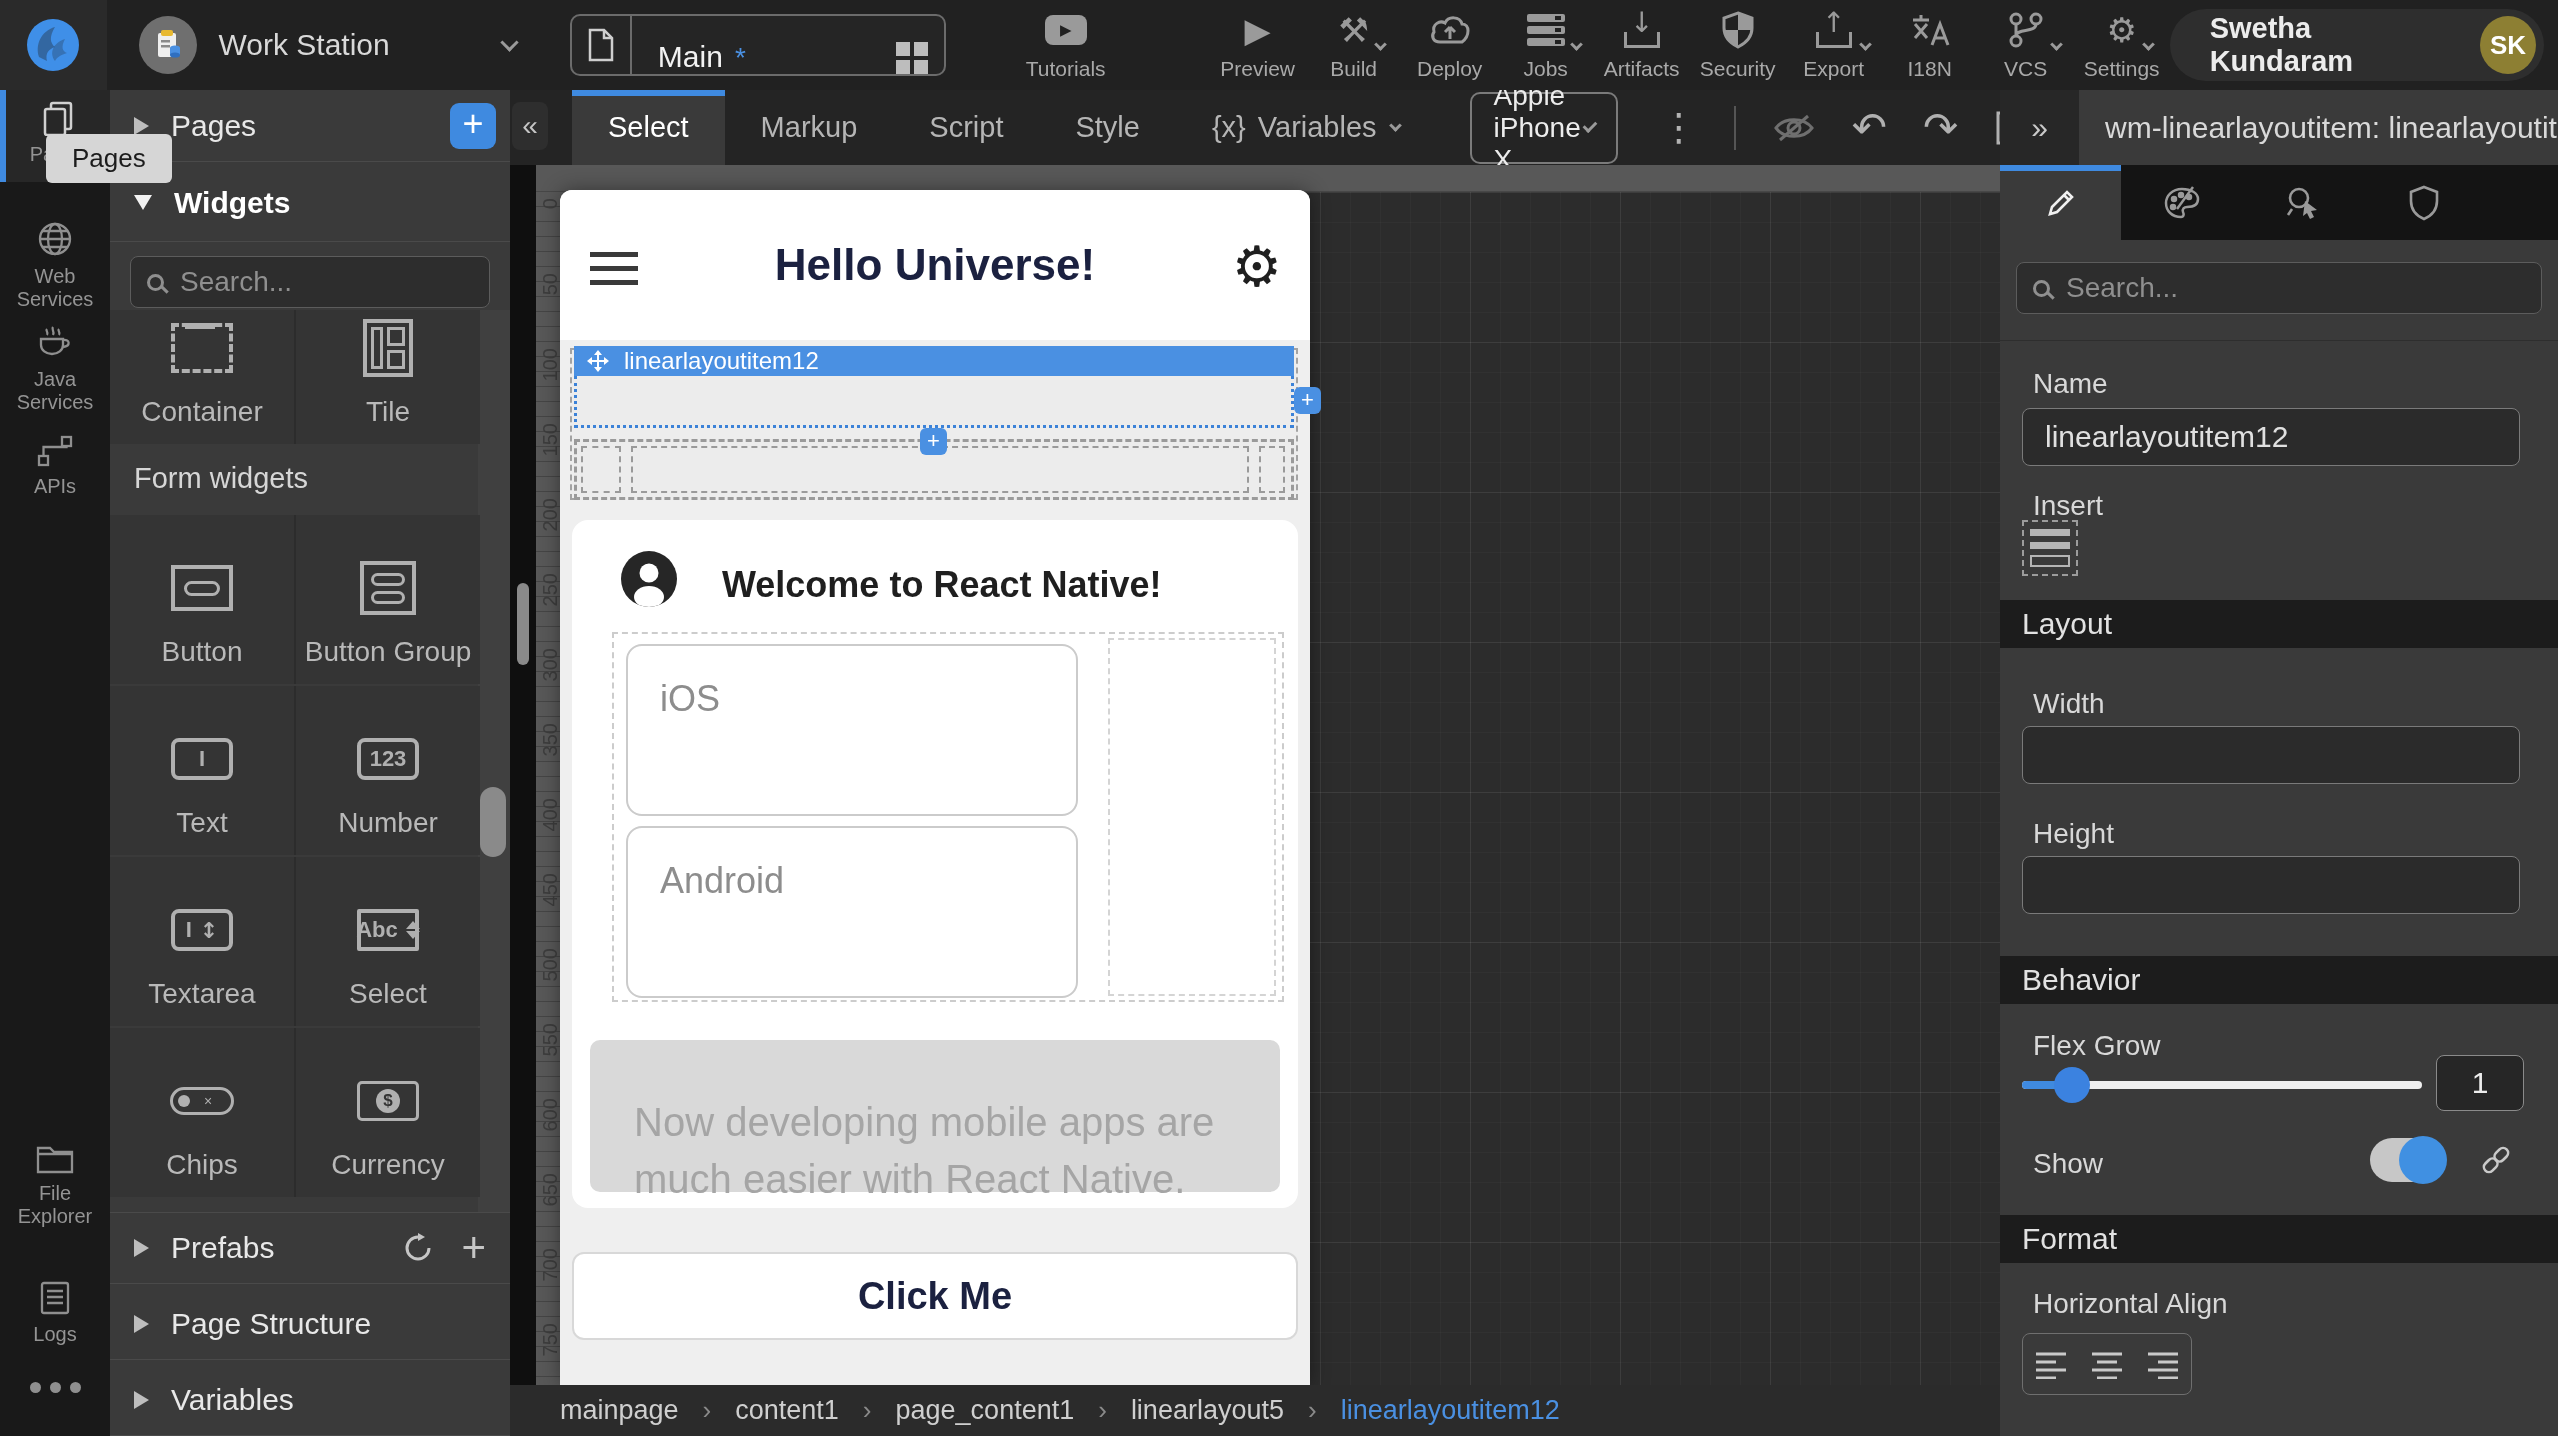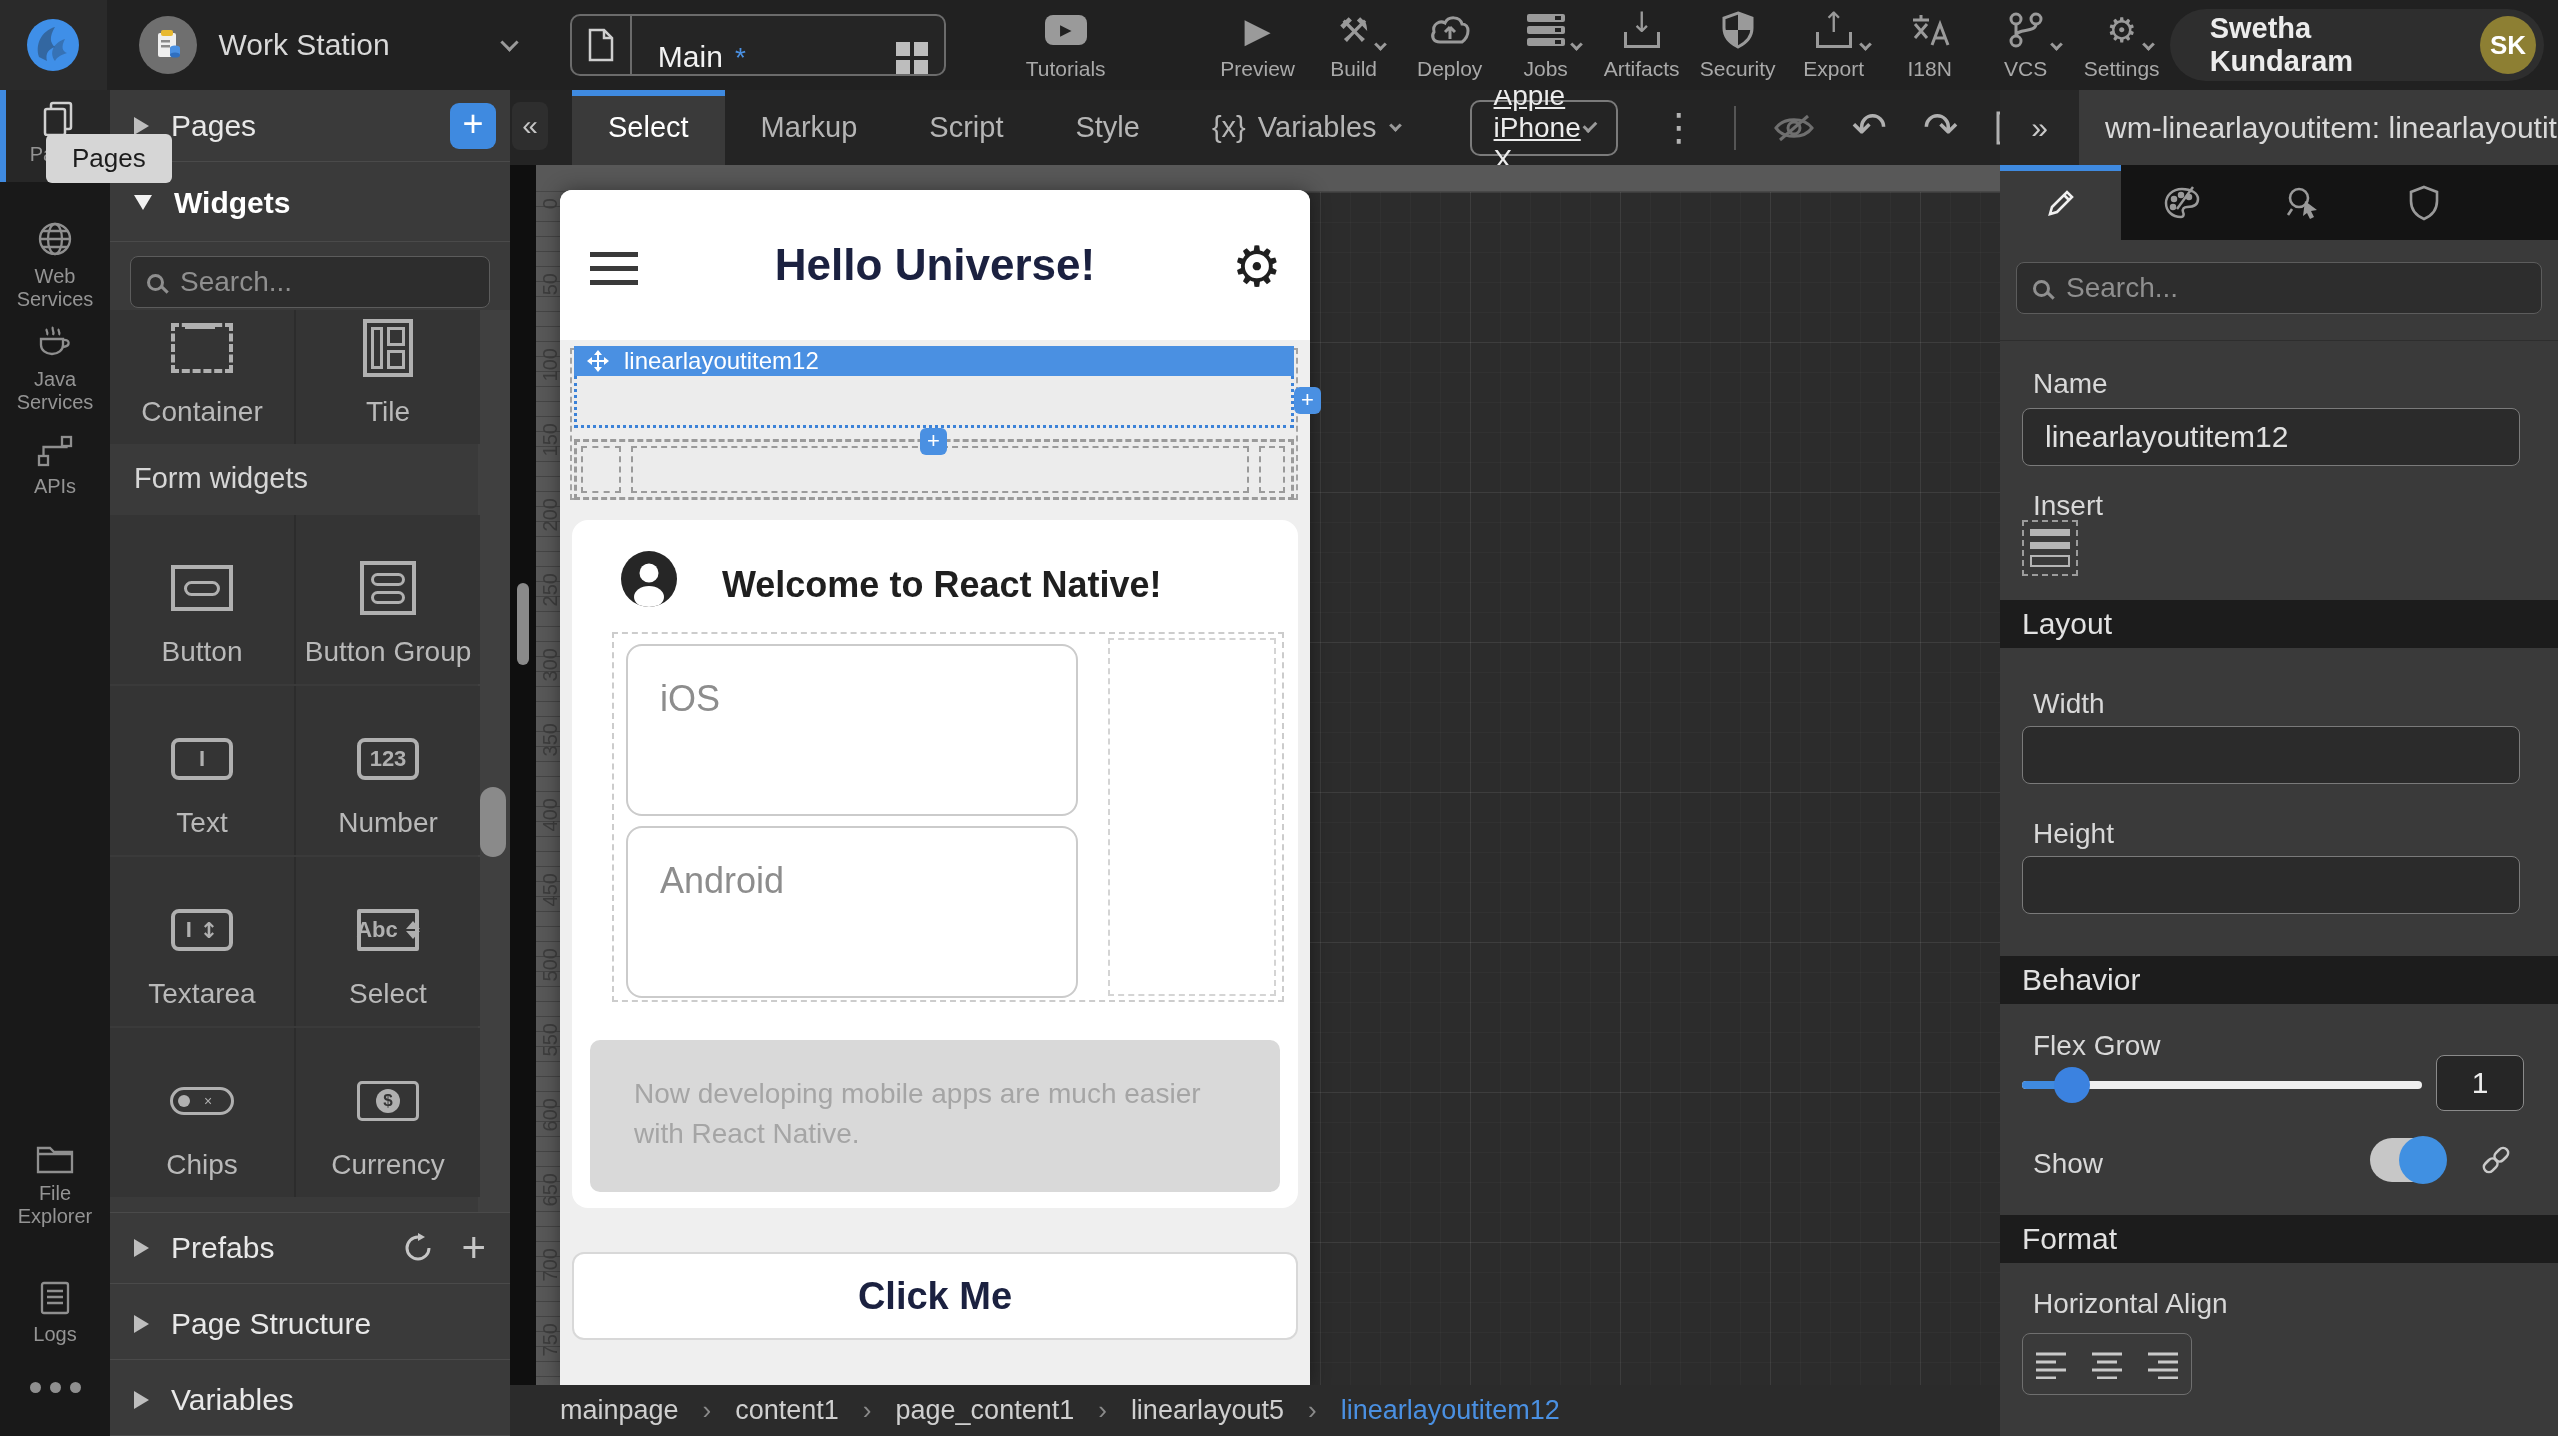--- a/index.html
+++ b/index.html
@@ -92,21 +92,21 @@
 
   
   .canvas { position:absolute; left:510px; top:90px; width:1490px; height:1346px; background:#242424; }
   .collapse-left { position:absolute; left:2px; top:12px; width:36px; height:48px; background:#2e2e2e; border-radius:8px; color:#c5c5c5; font-size:28px; display:flex; align-items:center; justify-content:center; z-index:6; cursor:pointer; }
   .ctoolbar { position:absolute; left:0; top:0; right:0; height:75px; display:flex; align-items:stretch; }
   .ctab { padding:0 36px; display:flex; align-items:center; font-size:29px; color:#b5b5b5; position:relative; cursor:pointer; }
   .ctab.active { background:#3a3a3a; color:#ffffff; }
   .ctab.active::before { content:''; position:absolute; left:0; right:0; top:0; height:6px; background:#3f8ae0; }
   .ctab .pre { margin-right:12px; color:#b5b5b5; }
   .ctab .chev { width:9px; height:9px; margin-left:14px; margin-top:-4px; }
-  .device-select { align-self:center; margin-left:34px; width:302px; height:56px; border:2px solid #7b7b7b; border-radius:10px; display:flex; align-items:center; padding:0 22px; font-size:28px; color:#ececec; cursor:pointer;text-decoration:underline; }
+  .device-select { align-self:center; margin-left:34px; width:302px; height:72px; border:2px solid #7b7b7b; border-radius:10px; display:flex; align-items:center; padding:0 22px; font-size:28px; color:#ececec; cursor:pointer; }
   .device-select .chev { margin-left:auto; margin-top:-4px; }
   .ctb-icons { display:flex; align-items:center; margin-left:42px; gap:36px; }
   .kebab { font-size:38px; color:#b3b3b3; line-height:0.6; cursor:pointer; }
   .vdiv { width:2px; height:44px; background:#555; }
   .icon-btn { cursor:pointer; display:flex; align-items:center; justify-content:center; }
   .uni-arrow { font-size:42px; color:#b0b0b0; }
 
   .canvas-body { position:absolute; left:0; top:75px; right:0; bottom:51px; }
   .gutter { position:absolute; left:0; top:0; bottom:0; width:26px; background:#0f0f0f; }
   .gutter-thumb { position:absolute; left:7px; top:418px; width:12px; height:82px; background:#8a8a8a; border-radius:6px; }
@@ -138,21 +138,21 @@
   .row-dash { position:absolute; left:2px; right:2px; top:89px; height:61px; border:3px dashed #9a9a9a; background:#ececec; }
   .row-dash i { position:absolute; top:4px; bottom:4px; border:2px dashed #9a9a9a; }
 
   .card { position:absolute; left:12px; top:330px; width:726px; height:688px; background:#fff; border-radius:16px; }
   .welcome-title { position:absolute; left:150px; top:44px; font-size:36px; font-weight:bold; color:#1f1f1f; cursor:pointer; }
   .p-avatar { position:absolute; left:48px; top:30px; cursor:pointer; }
   .dash-wrap { position:absolute; left:40px; top:112px; width:672px; height:370px; border:2px dashed #cccccc; }
   .os-box { position:absolute; left:12px; width:452px; height:172px; border:2px solid #cbcbcb; border-radius:16px; background:#fff; cursor:pointer; }
   .os-box span { position:absolute; left:32px; top:32px; font-size:36px; color:#8d8d8d; }
   .dash-col { position:absolute; right:6px; top:4px; width:168px; bottom:4px; border:2px dashed #d4d4d4; }
-  .msg-box { position:absolute; left:18px; top:520px; width:690px; height:152px; background:#d9d9d9; border-radius:10px; padding:34px 44px; font-size:28px; color:#a5a5a5; line-height:1.42; cursor:pointer; }
+  .msg-box { position:absolute; left:18px; top:520px; width:690px; height:152px; background:#d9d9d9; border-radius:10px; padding:54px 44px; font-size:40px; color:#a5a5a5; line-height:1.42; cursor:pointer; }
   .click-btn { position:absolute; left:12px; top:1062px; width:726px; height:88px; background:#fff; border:2px solid #d8d8d8; border-radius:12px; display:flex; align-items:center; justify-content:center; font-size:38px; font-weight:bold; color:#1b2140; cursor:pointer; }
 
   .breadcrumb { position:absolute; left:0; right:0; bottom:0; height:51px; background:#2b2b2b; display:flex; align-items:center; padding-left:50px; font-size:27px; color:#cfcfcf; }
   .crumb { cursor:pointer; }
   .crumb-sep { color:#8a8a8a; margin:0 24px; font-size:26px; }
   .crumb.active { color:#4a90e2; }
 
   
   .inspector { position:absolute; left:2000px; top:90px; width:558px; height:1346px; background:#3a3a3a; z-index:8; }
   .insp-header { position:absolute; left:0; top:0; right:0; height:75px; background:#3a3a3a; display:flex; align-items:center; }

